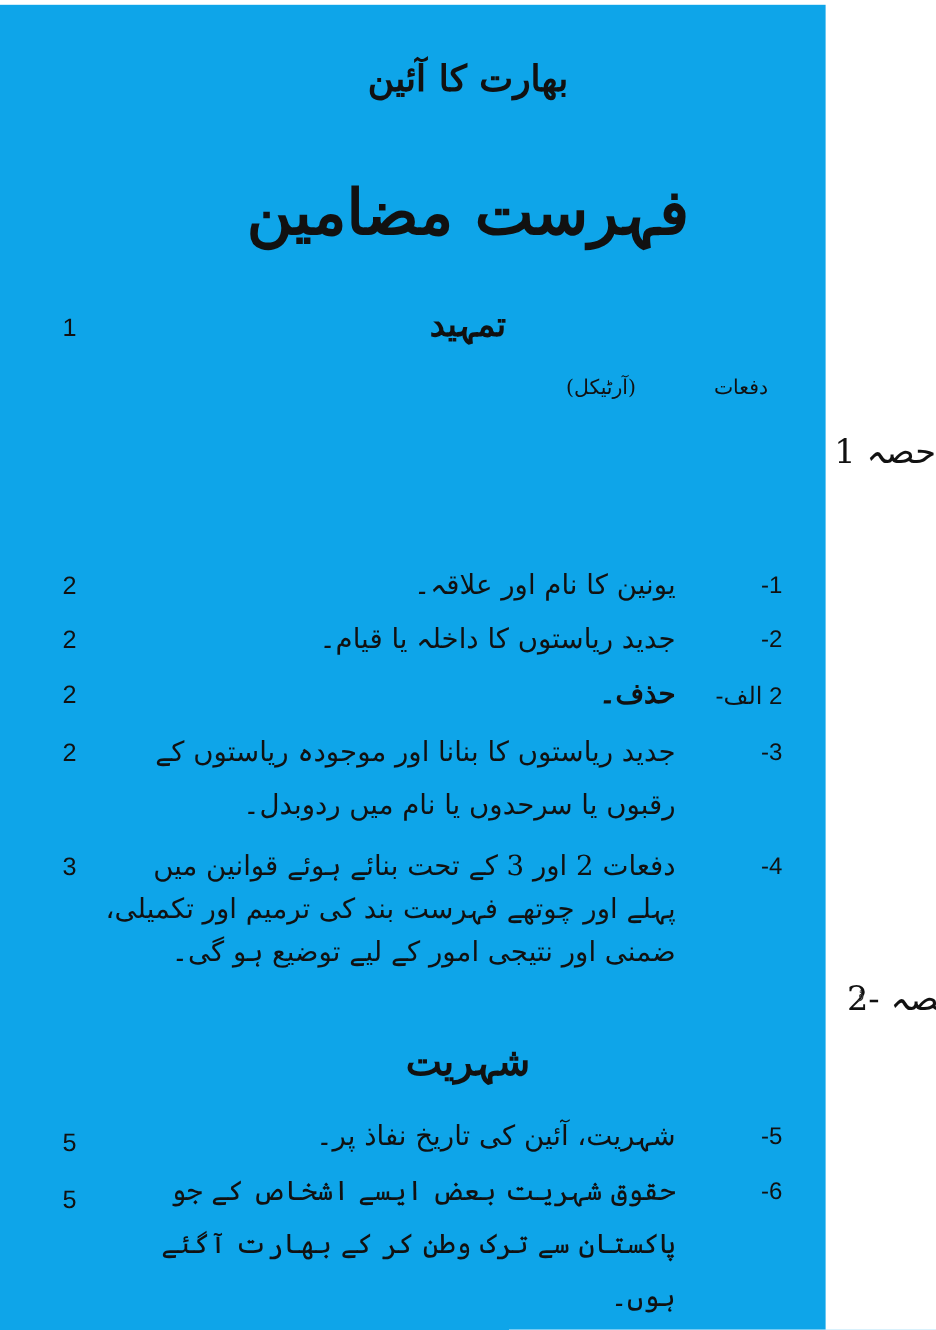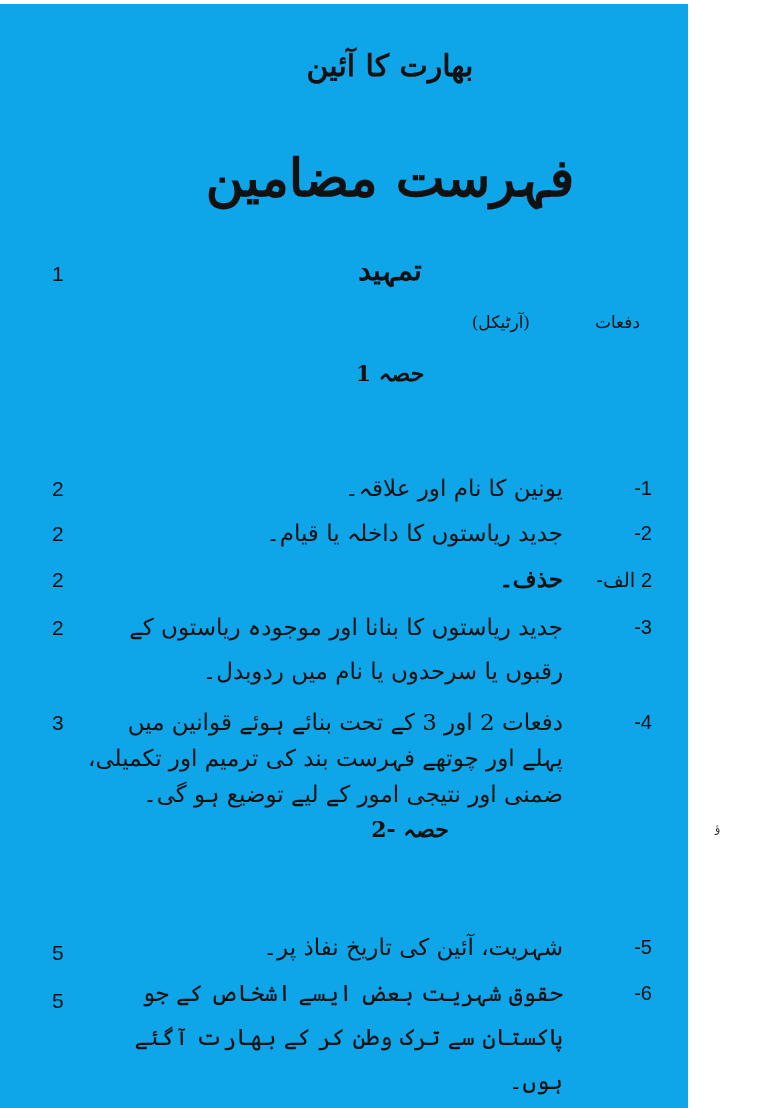--- a/index.html
+++ b/index.html
@@ -40,22 +40,23 @@
       font-size: 52px;
       font-weight: bold;
     }
     .preamble {
       top: 250px;
       font-size: 28px;
       font-weight: bold;
       font-family: Liberation Serif, serif;
     }
     .part-label {
-      font-size: 22px;
-      font-weight: bold;
+      font-size: 28px;
+      font-weight: normal;
+      text-align: right;
     }
     .part-heading {
       font-size: 32px;
       font-weight: bold;
     }
     .page-num {
       position: absolute;
       left: 52px;
       width: 30px;
       text-align: left;
@@ -141,20 +142,21 @@
     <div class="page-num" style="top:612px;">2</div>
   </div>
 
   <div>
     <div class="art-num" style="top:707px;">-4</div>
     <div class="art-text tight" style="top:700px;">دفعات 2 اور 3 کے تحت بنائے ہوئے قوانین میں پہلے اور چوتھے فہرست بند کی ترمیم اور تکمیلی، ضمنی اور نتیجی امور کے لیے توضیع ہو گی۔</div>
     <div class="page-num" style="top:707px;">3</div>
   </div>
 
   <div class="center-text part-label" style="top:812px;margin-left:20px;">حصہ -2</div>
+  <div class="center-text part-heading" style="top:862px;">شہریت</div>
 
   <div class="stray-mark">ؤ</div>
 
   <div>
     <div class="art-num" style="top:932px;">-5</div>
     <div class="art-text" style="top:921px;">شہریت، آئین کی تاریخ نفاذ پر۔</div>
     <div class="page-num" style="top:937px;">5</div>
   </div>
 
   <div>

